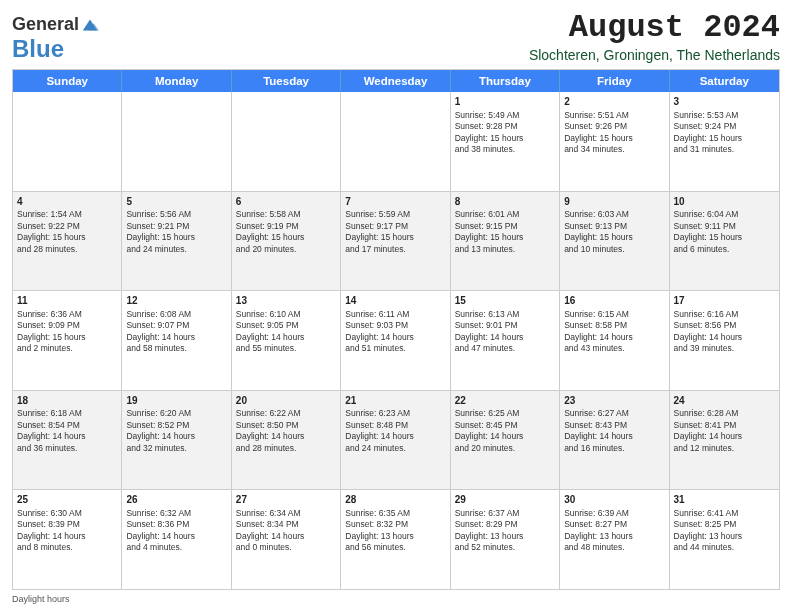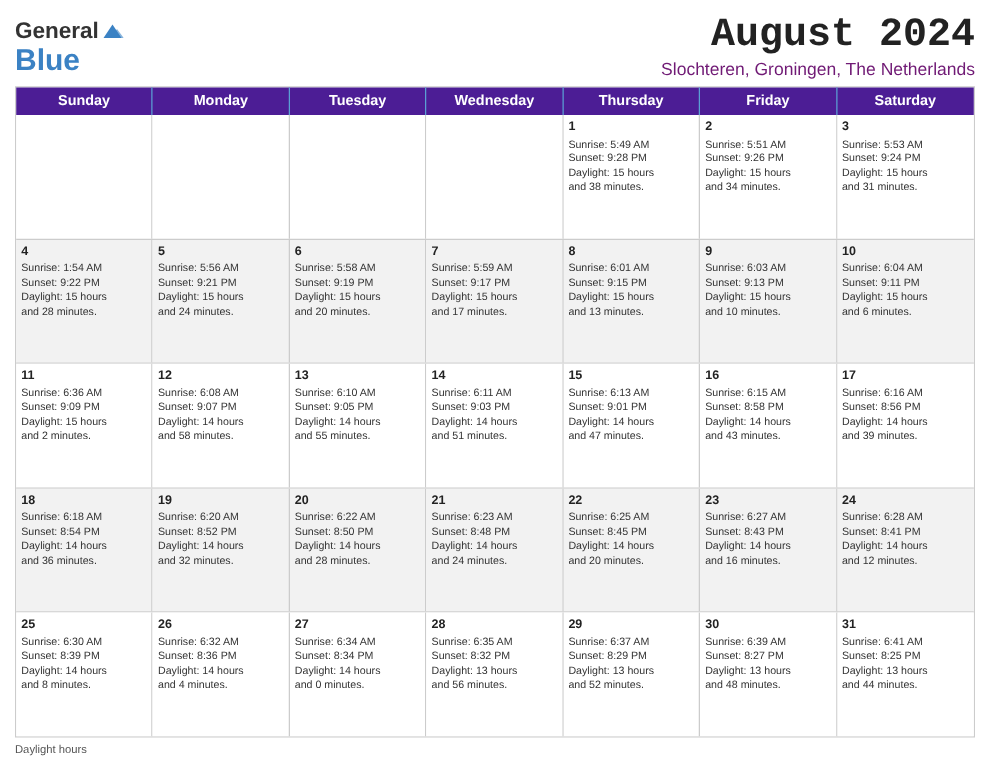--- a/index.html
+++ b/index.html
@@ -52,33 +52,33 @@
     }
     .main-title {
       font-size: 32px;
       font-weight: bold;
       color: #222;
       line-height: 1.1;
       font-family: Liberation Mono, monospace;
     }
     .subtitle {
       font-size: 14px;
-      color: #701a75;
+      color: #14532d;
       margin-top: 2px;
     }
     .calendar {
       flex: 1;
       display: flex;
       flex-direction: column;
       border: 1px solid #ccc;
     }
     .cal-header {
       display: grid;
       grid-template-columns: repeat(7, 1fr);
-      background: #4c1d95;
+      background: #3b82f6;
     }
     .cal-header-cell {
       padding: 5px 4px;
       text-align: center;
       color: #fff;
       font-size: 11.5px;
       font-weight: bold;
       border-right: 1px solid #5a9fd4;
     }
     .cal-header-cell:last-child { border-right: none; }

